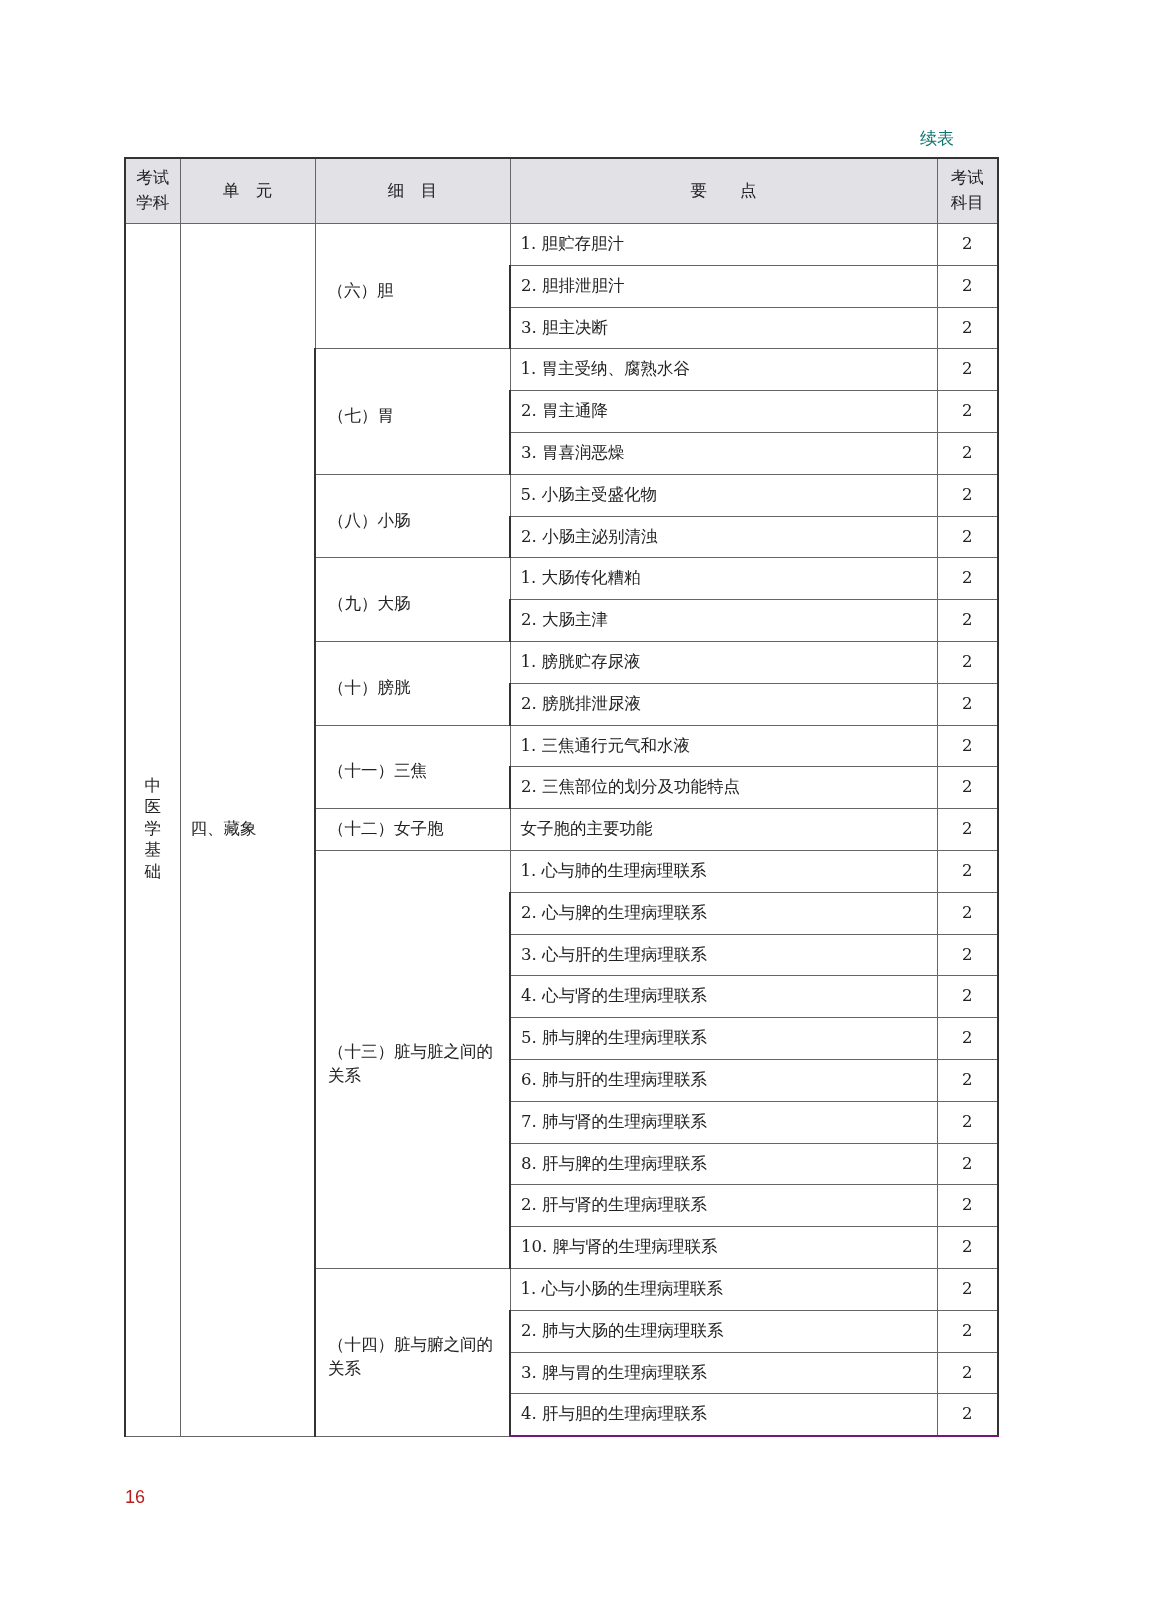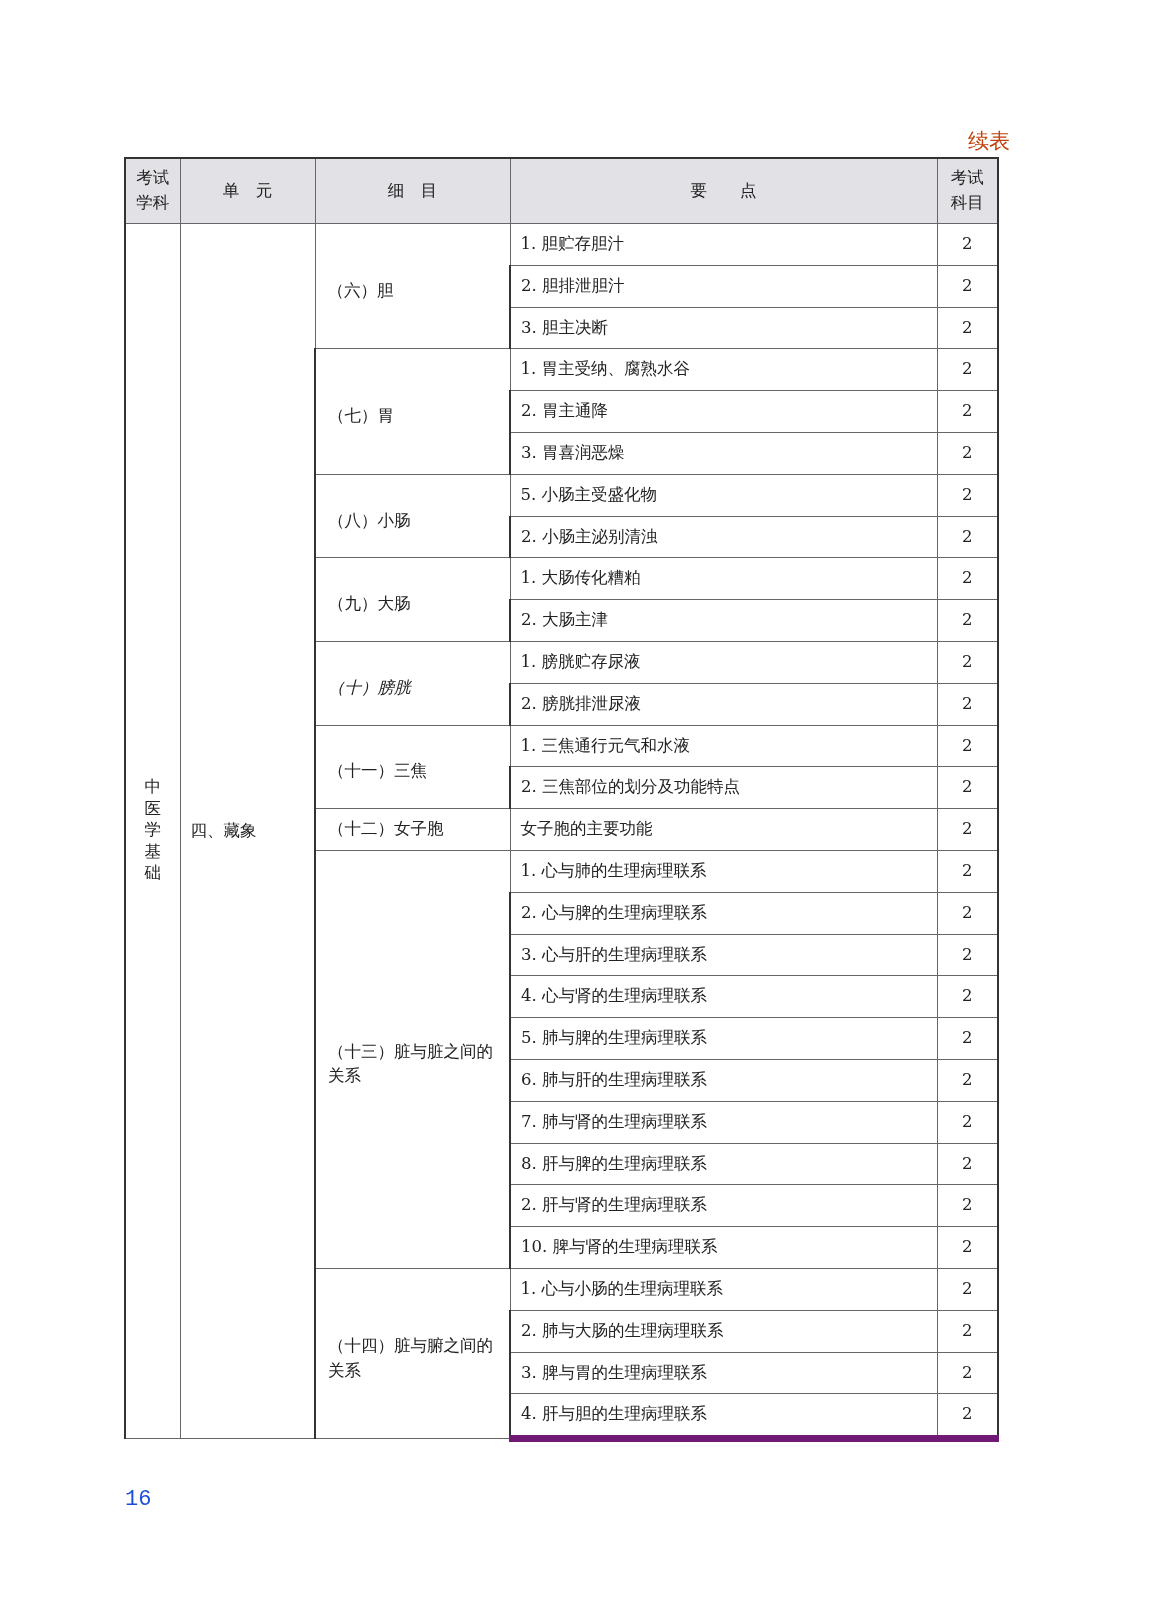--- a/index.html
+++ b/index.html
@@ -2,51 +2,51 @@
 <html><head>
 <meta charset="utf-8">
 <style>
   html, body { margin:0; padding:0; }
   body {
     width:1166px; height:1600px; background:#ffffff; position:relative;
     font-family: "DejaVu Serif", "Liberation Serif", serif; color:#222;
     overflow:hidden;
   }
   .cont-label {
-    position:absolute; left:968px; top:127px; font-size:21px; color:#c2410c;
+    position:absolute; left:920px; top:127px; font-size:17px; color:#0f766e;
   }
   table.syl {
     position:absolute; left:124px; top:157px;
     border-collapse:collapse; table-layout:fixed;
     width:873px;
   }
   table.syl td, table.syl th {
     border:1px solid #666;
     font-size:16.5px; font-weight:normal; color:#222;
     padding:0; line-height:1.5;
   }
   table.syl thead th {
     background:#e2e2e6; height:64px; text-align:center; vertical-align:middle;
     border-top:2px solid #333;
   }
   table.syl tbody td { height:40.8px; }
-  table.syl tr:last-child td { border-bottom:7px solid #701a75; }
+  table.syl tr:last-child td { border-bottom:2px solid #701a75; }
   table.syl td:first-child, table.syl th:first-child { border-left:2px solid #333; }
   table.syl td.last, table.syl th.last { border-right:2px solid #333; }
   .c-subject { text-align:center; vertical-align:middle; }
   .vertical { display:inline-block; width:1em; line-height:1.3; word-break:break-all; }
   .c-unit { vertical-align:middle; padding-left:10px !important;margin-left:12px; }
   .c-item { vertical-align:top; padding:10px 8px 0 12px !important; }
   .c-item.single { vertical-align:middle; padding-top:0 !important; }
   .c-point { padding-left:10px !important; vertical-align:middle; }
   .c-score { text-align:center; vertical-align:middle; }
   .hdr-two { line-height:1.45; }
   .page-num {
-    position:absolute; left:125px; top:1487px; font-size:22px;
-    font-family:Liberation Mono, monospace; color:#1d4ed8;
+    position:absolute; left:125px; top:1487px; font-size:18px;
+    font-family:Liberation Sans, sans-serif; color:#b91c1c;
   }
 </style>
 </head>
 <body>
 
 <div class="cont-label">续表</div>
 
 <table class="syl">
   <colgroup>
     <col style="width:55px">
@@ -111,21 +111,21 @@
       <tr>
         <td rowspan="2" class="c-item" style="vertical-align: middle; padding-top: 0px;">（九）大肠</td>
         <td class="c-point">1. 大肠传化糟粕</td>
         <td class="c-score last">2</td>
       </tr>
       <tr>
         <td class="c-point">2. 大肠主津</td>
         <td class="c-score last">2</td>
       </tr>
       <tr>
-        <td rowspan="2" class="c-item" style="vertical-align: middle; padding-top: 0px; font-style: italic;">（十）膀胱</td>
+        <td rowspan="2" class="c-item" style="vertical-align: middle; padding-top: 0px;">（十）膀胱</td>
         <td class="c-point">1. 膀胱贮存尿液</td>
         <td class="c-score last">2</td>
       </tr>
       <tr>
         <td class="c-point">2. 膀胱排泄尿液</td>
         <td class="c-score last">2</td>
       </tr>
       <tr>
         <td rowspan="2" class="c-item" style="vertical-align: middle; padding-top: 0px;">（十一）三焦</td>
         <td class="c-point">1. 三焦通行元气和水液</td>

